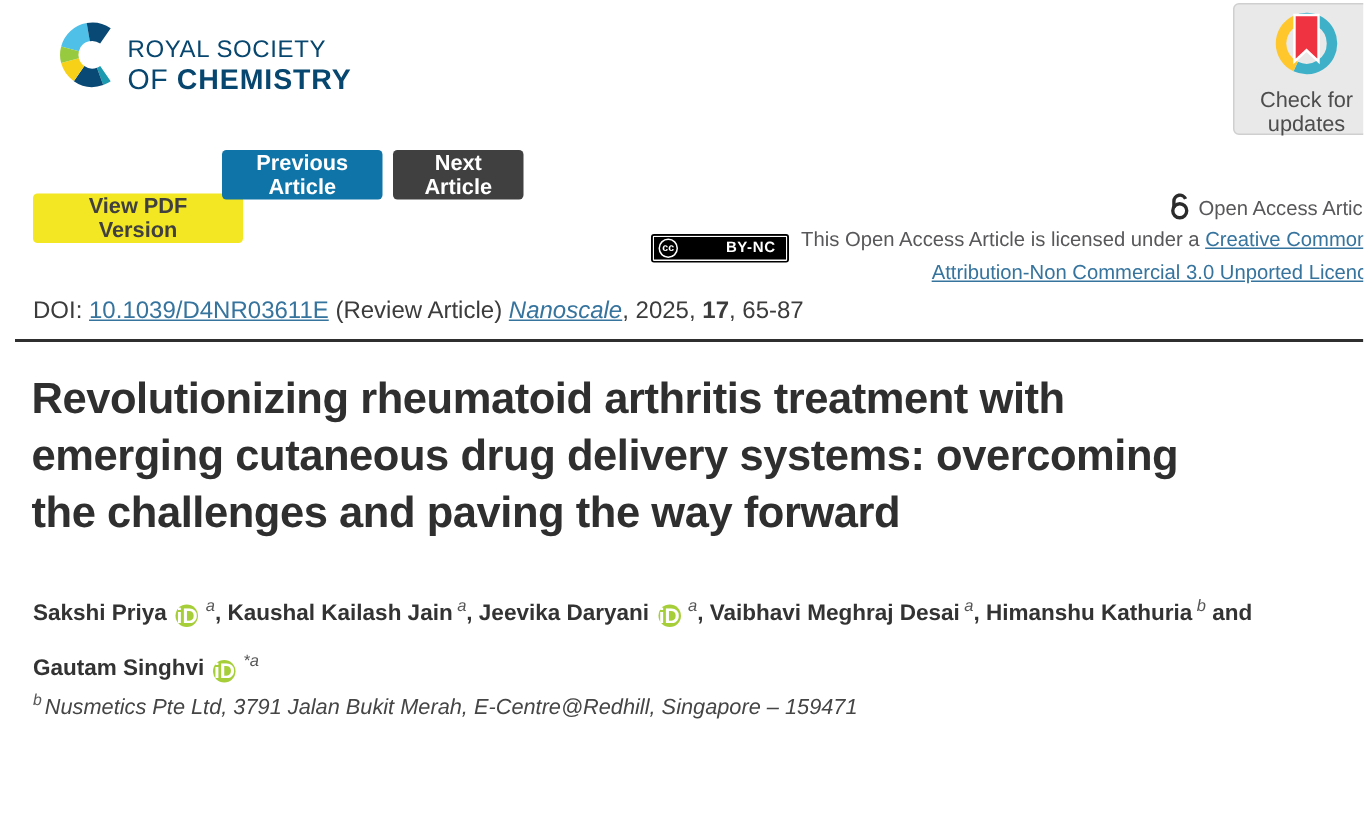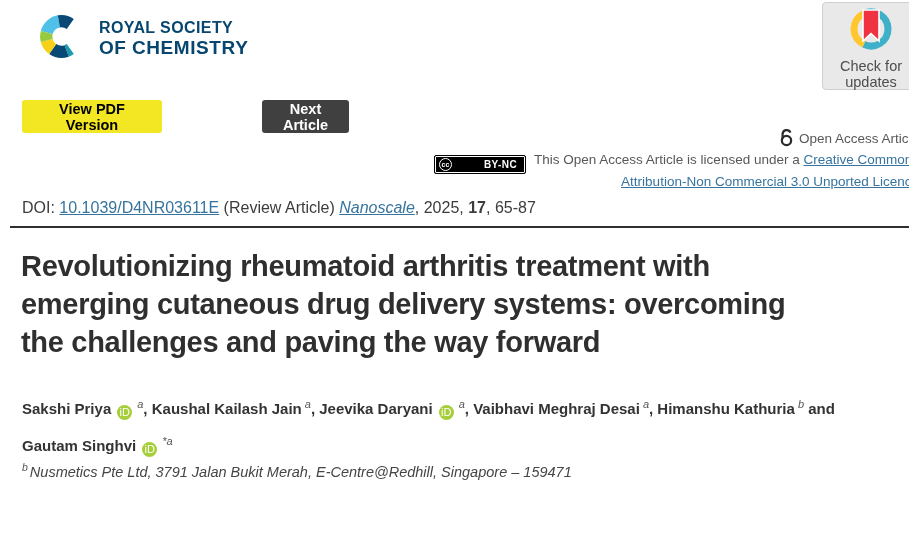--- a/index.html
+++ b/index.html
@@ -1,35 +1,35 @@
 <!DOCTYPE html>
 <html><head>
 <meta charset="utf-8">
 <style>
   html,body{margin:0;padding:0;background:#fff;}
   .page{position:relative;width:909px;height:548px;background:#ffffff;overflow:hidden;
         font-family:"Liberation Sans",sans-serif;color:#333;}
 
   
-  .rsc-logo{position:absolute;left:38px;top:13px;display:flex;align-items:center;gap:14px;cursor:pointer;font-weight:bold;}
+  .rsc-logo{position:absolute;left:38px;top:13px;display:flex;align-items:flex-end;gap:0;cursor:pointer;}
   .rsc-text{line-height:20px;color:#07466e;}
   .rsc-line1{font-size:16px;letter-spacing:.4px;}
   .rsc-line2{font-size:19px;letter-spacing:.4px;}
   .rsc-line2 b{letter-spacing:.6px;}
 
   
   .check-badge{position:absolute;left:822px;top:2px;width:96px;height:86px;background:#e9e9e9;
                border:1px solid #cfcfcf;border-radius:4px;text-align:center;cursor:pointer;}
   .check-badge .cm{display:block;margin:5px auto 0;}
   .check-label{font-size:14.5px;line-height:16px;color:#4d4d4d;margin-top:2px;}
 
   
   .btn{position:absolute;top:100px;height:33px;border:none;border-radius:3px;
        font-family:"Liberation Sans",sans-serif;font-size:14.5px;font-weight:bold;cursor:pointer;padding:0 14px;}
-  .btn-pdf{left:22px;width:140px;background:#f2e722;color:#000000;}
+  .btn-pdf{left:22px;width:140px;background:#f2e722;color:#404040;margin-top:29px;}
   .btn-prev{left:148px;width:107px;background:#0f74a8;color:#ffffff;}
   .btn-next{left:262px;width:87px;background:#404040;color:#ffffff;}
 
   
   .license{position:absolute;top:128px;left:0;width:919px;text-align:right;}
   .license .line{white-space:nowrap;font-size:13.5px;color:#58585a;height:22px;line-height:20px;}
   .license a{color:#36749e;text-decoration:underline;cursor:pointer;}
   .oa-icon{display:inline-block;vertical-align:-4px;margin-right:5px;}
   .cc-badge{display:inline-flex;align-items:center;gap:4px;background:#000;border:1px solid #000;
             box-shadow:inset 0 0 0 1px #fff;border-radius:2px;padding:1px 8px 1px 4px;height:15px;
@@ -48,21 +48,21 @@
 
   
   .title{position:absolute;left:21px;top:247px;width:880px;font-size:29px;line-height:38px;
          font-weight:bold;color:#2f2f2f;letter-spacing:-.3px;}
 
   
   .authors{position:absolute;left:22px;top:388px;width:868px;font-size:15px;font-weight:bold;
            color:#333;line-height:33px;}
   .authors sup{font-weight:normal;font-style:italic;color:#555;font-size:11px;margin-left:3px;}
   .orcid{display:inline-block;width:15px;height:15px;border-radius:50%;background:#a6ce39;color:#fff;
-         font-size:11px;font-weight:normal;line-height:15px;text-align:center;vertical-align:-2px;
+         font-size:14px;font-weight:bold;line-height:15px;text-align:center;vertical-align:-2px;
          margin:0 2px 0 6px;cursor:pointer;}
 
   
   .affs{position:absolute;left:22px;top:452px;width:874px;font-style:italic;font-size:14.5px;
         color:#454545;line-height:31px;}
   .affs p{margin:0;}
   .affs sup{font-size:10.5px;color:#555;margin-right:2px;}
   .affs a{color:#2e7ca7;text-decoration:underline;cursor:pointer;}
 </style>
 </head>
@@ -95,20 +95,21 @@
         <path d="M15 2 H31 V33 L23 25.5 L15 33 Z" fill="#ef3340" stroke="#ffffff" stroke-width="1.6"></path>
       </svg>
     </span>
     <div class="check-label">
       <div>Check for</div>
       <div>updates</div>
     </div>
   </div>
 
   <button class="btn btn-pdf">View PDF Version</button>
+  <button class="btn btn-prev">Previous Article</button>
   <button class="btn btn-next">Next Article</button>
 
   <div class="license">
     <div class="line"><span class="oa-icon"><svg width="15" height="19" viewBox="0 0 20 25">
             <circle cx="10" cy="16.5" r="6.2" fill="none" stroke="#2b2b2b" stroke-width="3"></circle>
             <path d="M4.8 14 v-6 a5.4 5.4 0 0 1 10.4 -2" fill="none" stroke="#2b2b2b" stroke-width="3"></path>
           </svg></span><span>Open Access Article</span></div>
     <div class="line"><span class="cc-badge">
           <span class="cc-circle">cc</span>
           <span class="cc-label">BY-NC</span>

